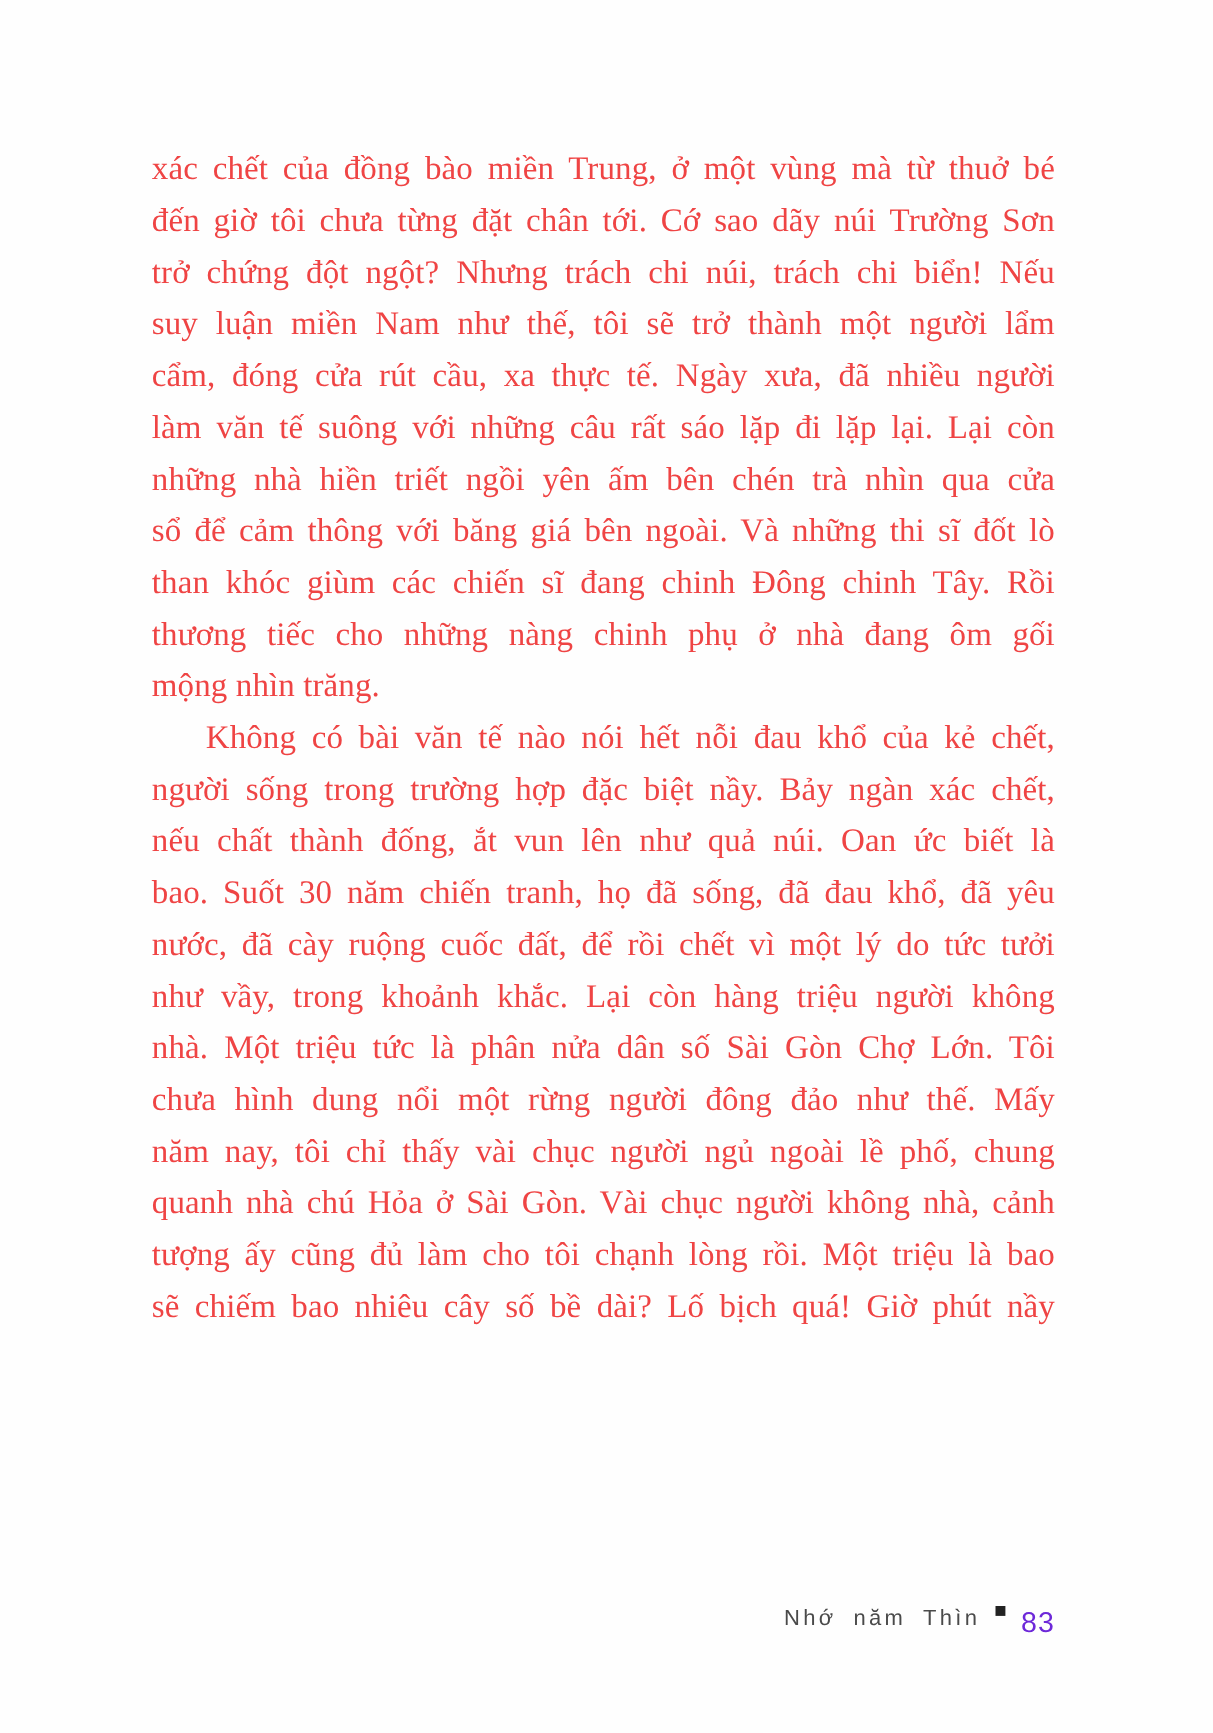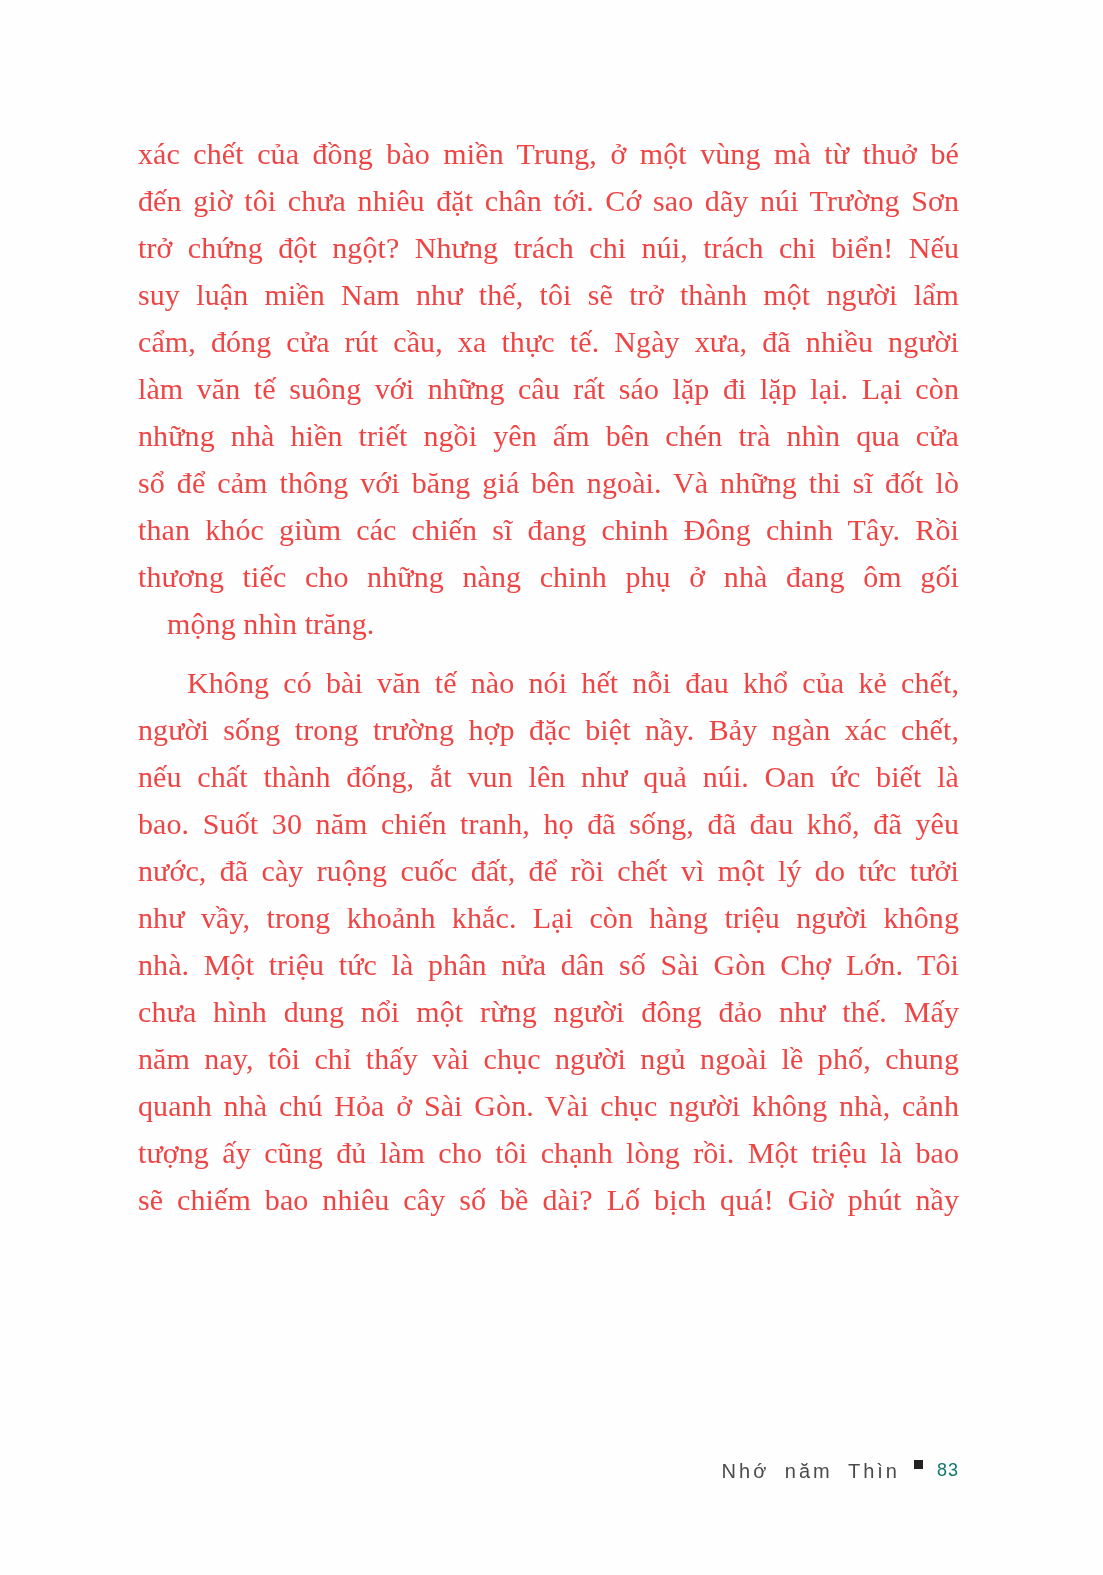--- a/index.html
+++ b/index.html
@@ -19,33 +19,32 @@
   .text-block {
     position: absolute;
     left: 138px;
     top: 130px;
     width: 821px;
     color: #ef4444;
     font-size: 30px;
     line-height: 47px;
   }
   .paragraph { display: block; }
-  .paragraph + .paragraph { margin-top: 12px; }
+  .paragraph + .paragraph { margin-top: 0; }
   .line {
     display: block;
     height: 47px;
     text-align: justify;
     text-align-last: justify;
     white-space: nowrap;
     letter-spacing: 0.1px;
   }
   .line.last-left {
     text-align: left;
     text-align-last: left;
-    margin-left: 29px;
   }
   .line.indent {
     text-indent: 49px;
   }
   .footer {
     position: absolute;
     left: 138px;
     top: 1460px;
     width: 821px;
     display: flex;
@@ -60,35 +59,35 @@
     letter-spacing: 3px;
     word-spacing: 7px;
   }
   .footer .sq {
     display: inline-block;
     width: 9px;
     height: 9px;
     background: #222222;
   }
   .footer .page-num {
-    font-size: 18px;
+    font-size: 26px;
     letter-spacing: 1px;
-    color: #0f766e;
+    color: #6d28d9;
   }
 </style>
 </head>
 <body>
 
 <div class="page">
 
   <div class="text-block">
 
     <div class="paragraph">
       <span class="line">xác chết của đồng bào miền Trung, ở một vùng mà từ thuở bé</span>
-      <span class="line">đến giờ tôi chưa nhiêu đặt chân tới. Cớ sao dãy núi Trường Sơn</span>
+      <span class="line">đến giờ tôi chưa từng đặt chân tới. Cớ sao dãy núi Trường Sơn</span>
       <span class="line">trở chứng đột ngột? Nhưng trách chi núi, trách chi biển! Nếu</span>
       <span class="line">suy luận miền Nam như thế, tôi sẽ trở thành một người lẩm</span>
       <span class="line">cẩm, đóng cửa rút cầu, xa thực tế. Ngày xưa, đã nhiều người</span>
       <span class="line">làm văn tế suông với những câu rất sáo lặp đi lặp lại. Lại còn</span>
       <span class="line">những nhà hiền triết ngồi yên ấm bên chén trà nhìn qua cửa</span>
       <span class="line">sổ để cảm thông với băng giá bên ngoài. Và những thi sĩ đốt lò</span>
       <span class="line">than khóc giùm các chiến sĩ đang chinh Đông chinh Tây. Rồi</span>
       <span class="line">thương tiếc cho những nàng chinh phụ ở nhà đang ôm gối</span>
       <span class="line last-left">mộng nhìn trăng.</span>
     </div>

